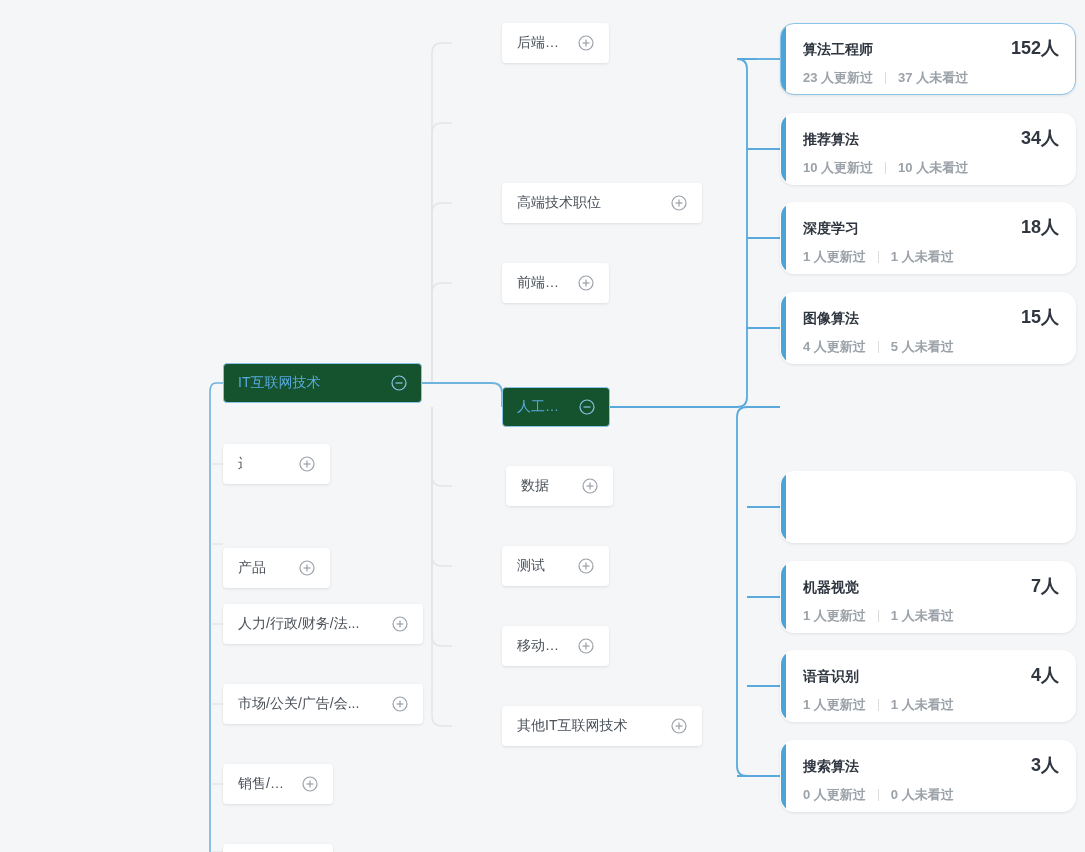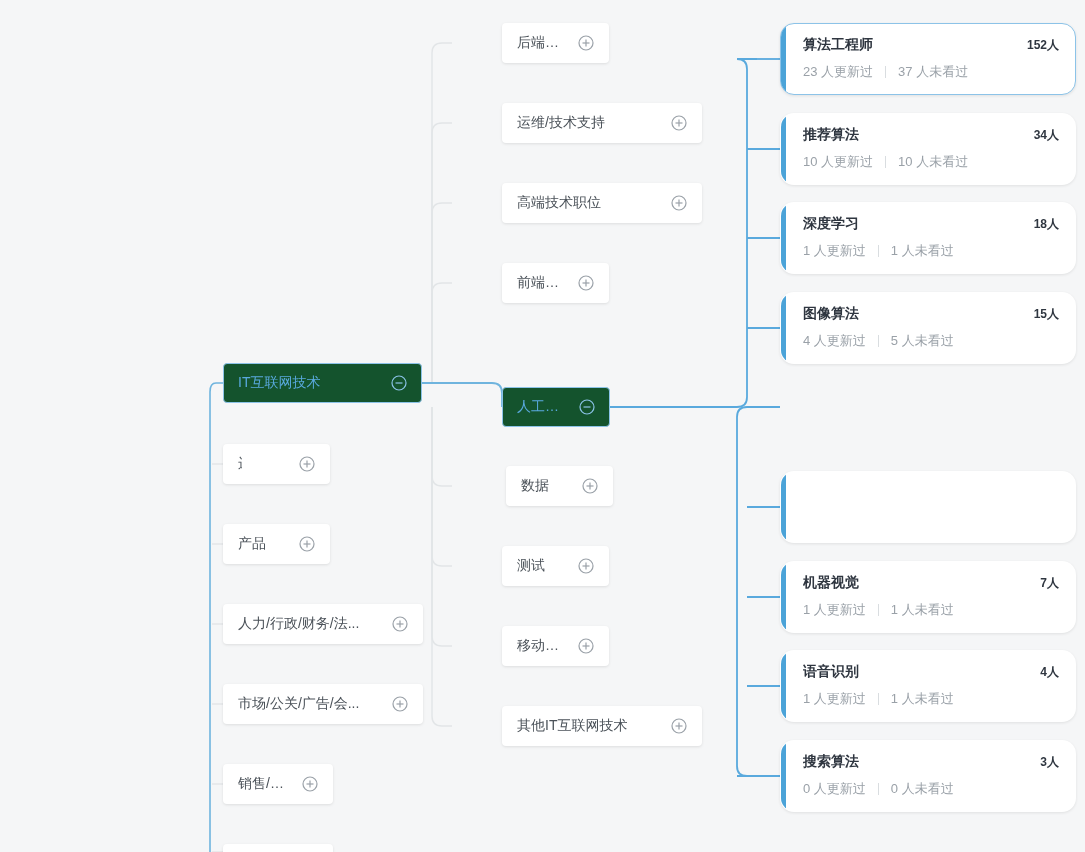--- a/index.html
+++ b/index.html
@@ -62,22 +62,22 @@
   .card .accent{
     position:absolute;left:0;top:0;bottom:0;width:5px;
     background:#4ba3d8;
   }
   .card .inner{padding:12px 16px 0 22px;}
   .card .row1{display:flex;align-items:baseline;justify-content:space-between;}
   .card .title{
     font-size:14px;font-weight:bold;color:#2f3640;
     white-space:nowrap;overflow:hidden;text-overflow:ellipsis;
   }
-  .card .count{font-size:12px;font-weight:bold;color:#2f3640;margin-left:10px;white-space:nowrap;}
-  .card .row2{margin-top:9px;display:flex;align-items:center;font-size:13px;color:#9aa1a8;}
+  .card .count{font-size:18px;font-weight:bold;color:#2f3640;margin-left:10px;white-space:nowrap;}
+  .card .row2{margin-top:9px;display:flex;align-items:center;font-size:13px;color:#9aa1a8;font-weight:bold;}
   .card .sep{
     display:inline-block;width:1px;height:12px;background:#d9dde0;
     margin:0 12px;
   }
 </style>
 </head>
 <body>
 
 <div id="canvas">
 
@@ -140,21 +140,21 @@
     <span class="label">运营</span>
     <span class="toggle">
       <svg viewBox="0 0 16 16">
           <circle cx="8" cy="8" r="7" fill="none" stroke="#9aa1a8" stroke-width="1.2"></circle>
           <line x1="4.5" y1="8" x2="11.5" y2="8" stroke="#9aa1a8" stroke-width="1.2"></line>
           <line x1="8" y1="4.5" x2="8" y2="11.5" stroke="#9aa1a8" stroke-width="1.2"></line>
         </svg>
     </span>
   </div>
 
-  <div class="node" style="left:223px;top:524px;width:107px;justify-content:space-between;gap:11px;">
+  <div class="node" style="left:223px;top:548px;width:107px;justify-content:space-between;gap:11px;">
     <span class="label">产品</span>
     <span class="toggle">
       <svg viewBox="0 0 16 16">
           <circle cx="8" cy="8" r="7" fill="none" stroke="#9aa1a8" stroke-width="1.2"></circle>
           <line x1="4.5" y1="8" x2="11.5" y2="8" stroke="#9aa1a8" stroke-width="1.2"></line>
           <line x1="8" y1="4.5" x2="8" y2="11.5" stroke="#9aa1a8" stroke-width="1.2"></line>
         </svg>
     </span>
   </div>
 
@@ -197,30 +197,20 @@
     <span class="label">后端开发</span>
     <span class="toggle">
       <svg viewBox="0 0 16 16">
           <circle cx="8" cy="8" r="7" fill="none" stroke="#9aa1a8" stroke-width="1.2"></circle>
           <line x1="4.5" y1="8" x2="11.5" y2="8" stroke="#9aa1a8" stroke-width="1.2"></line>
           <line x1="8" y1="4.5" x2="8" y2="11.5" stroke="#9aa1a8" stroke-width="1.2"></line>
         </svg>
     </span>
   </div>
 
-  <div class="node" style="left:502px;top:103px;width:200px;justify-content:space-between;">
-    <span class="label">运维/技术支持</span>
-    <span class="toggle">
-      <svg viewBox="0 0 16 16">
-          <circle cx="8" cy="8" r="7" fill="none" stroke="#9aa1a8" stroke-width="1.2"></circle>
-          <line x1="4.5" y1="8" x2="11.5" y2="8" stroke="#9aa1a8" stroke-width="1.2"></line>
-          <line x1="8" y1="4.5" x2="8" y2="11.5" stroke="#9aa1a8" stroke-width="1.2"></line>
-        </svg>
-    </span>
-  </div>
 
   <div class="node" style="left:502px;top:183px;width:200px;justify-content:space-between;gap:48px;">
     <span class="label">高端技术职位</span>
     <span class="toggle">
       <svg viewBox="0 0 16 16">
           <circle cx="8" cy="8" r="7" fill="none" stroke="#9aa1a8" stroke-width="1.2"></circle>
           <line x1="4.5" y1="8" x2="11.5" y2="8" stroke="#9aa1a8" stroke-width="1.2"></line>
           <line x1="8" y1="4.5" x2="8" y2="11.5" stroke="#9aa1a8" stroke-width="1.2"></line>
         </svg>
     </span>

